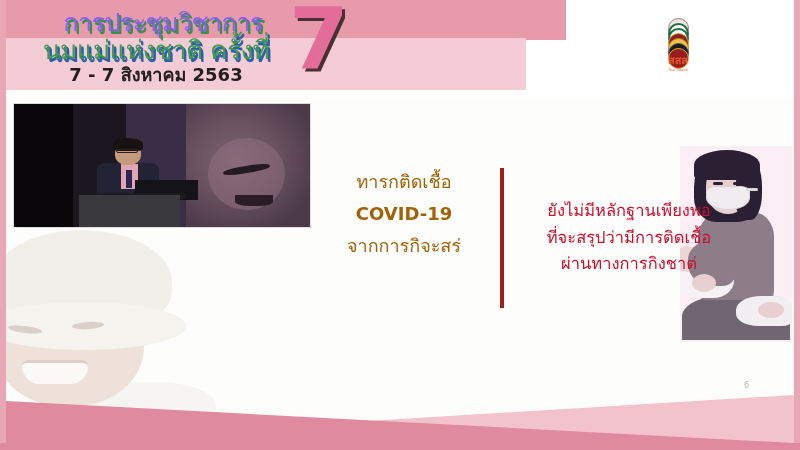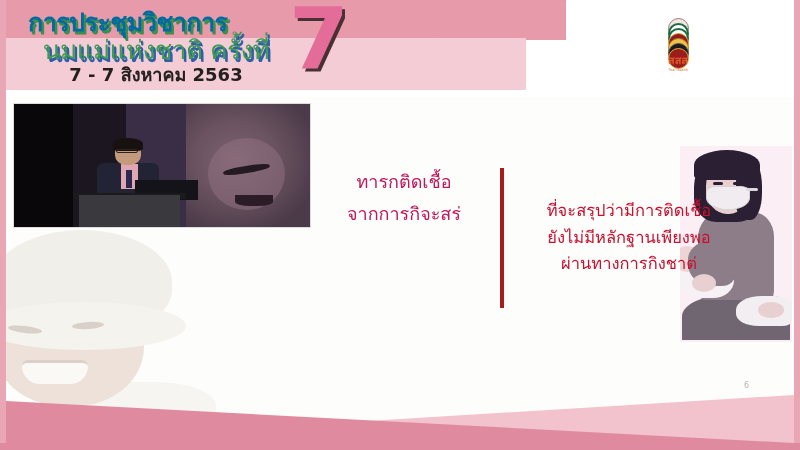--- a/index.html
+++ b/index.html
@@ -40,22 +40,22 @@
   .band-light:after{
     content:""; position:absolute; right:-1px; top:0; width:0; height:0;
     border-bottom:52px solid #f4ccd5; border-right:160px solid transparent;
   }
   .band-white-strip{
     position:absolute; left:0; top:90px; width:788px; height:7px; background:#fff;
   }
 
   
   #hdr-title-1{
-    position:absolute; left:22px; top:2px; width:270px; text-align:left;
-    font-size:25px; font-weight:bold; color:#0369a1; letter-spacing:-0.5px;
+    position:absolute; left:22px; top:2px; width:270px; text-align:center;
+    font-size:25px; font-weight:normal; color:#8b5cf6; letter-spacing:-0.5px;
     text-shadow:2px 2px 0 #3d8f4e, 2.5px 2.5px 0 #3d8f4e;
     white-space:nowrap;
   }
   #hdr-title-2{
     position:absolute; left:10px; top:29px; width:280px; text-align:center;
     font-size:26px; font-weight:normal; color:#3d9b4f; letter-spacing:-0.5px;
     text-shadow:2px 2px 0 #2f5fa8, 2.5px 2.5px 0 #2f5fa8;
     white-space:nowrap;
   }
   #hdr-date{
@@ -165,21 +165,21 @@
   .wm-eye-r{ position:absolute; left:66px; top:96px; width:32px; height:7px;
     background:#8a6a58; border-radius:50%; transform:rotate(-4deg); }
   .wm-mouth{ position:absolute; left:16px; top:134px; width:66px; height:24px;
     background:#f4f0ec; border-radius:10px 10px 28px 28px; border-top:3px solid #8f6d5b; }
   .wm-body{ position:absolute; left:60px; top:156px; width:150px; height:60px;
     background:#e8e4de; border-radius:40% 40% 0 0; }
 
   
   #question-block{
     position:absolute; left:318px; top:166px; width:160px;
-    text-align:center; color:#be185d; line-height:1.78;
+    text-align:center; color:#a16207; line-height:1.78;
   }
   #question-block div{ font-size:18px; white-space:nowrap; }
   #question-block .en{ font-weight:bold; font-size:18px; }
 
   #divider{
     position:absolute; left:494px; top:168px; width:4px; height:140px;
     background:#a81c1c;
   }
 
   #answer-block{
@@ -319,28 +319,29 @@
       <div class="wm-face"></div>
       <div class="wm-hat"></div>
       <div class="wm-hat-brim"></div>
       <div class="wm-eye-l"></div>
       <div class="wm-eye-r"></div>
       <div class="wm-mouth"></div>
     </div>
 
     <div id="question-block">
       <div>ทารกติดเชื้อ</div>
+      <div class="en">COVID-19</div>
       <div>จากการกิจะสร่</div>
     </div>
 
     <div id="divider"></div>
 
     <div id="answer-block">
+      <div>ยังไม่มีหลักฐานเพียงพอ</div>
       <div>ที่จะสรุปว่ามีการติดเชื้อ</div>
-      <div>ยังไม่มีหลักฐานเพียงพอ</div>
       <div>ผ่านทางการกิงชาต่</div>
     </div>
 
     <div id="illustration">
       <div class="il-lap"></div>
       <div class="il-torso"></div>
       <div class="il-leg"></div>
       <div class="il-foot"></div>
       <div class="il-baby"></div>
       <div class="il-baby-head"></div>

